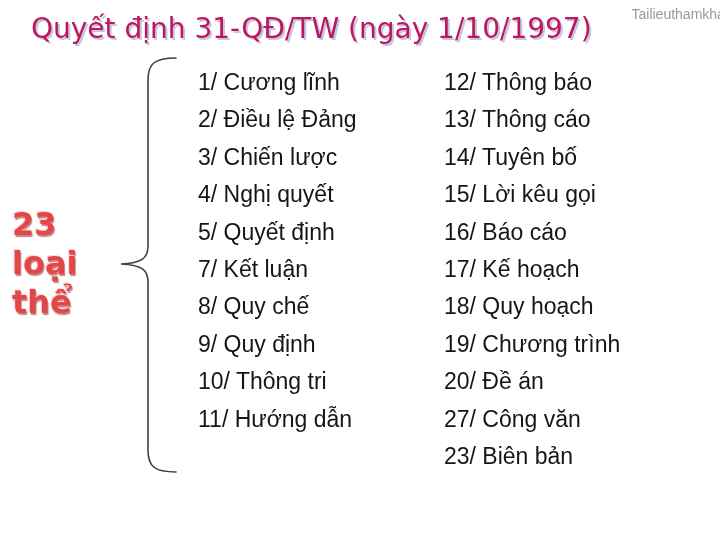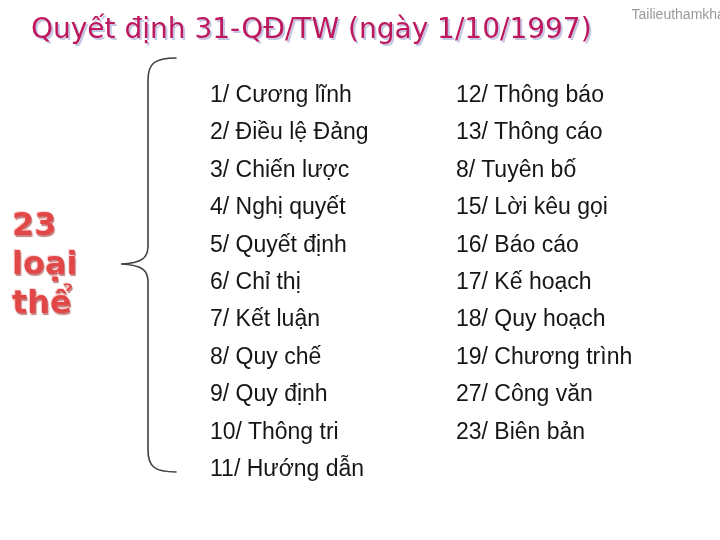--- a/index.html
+++ b/index.html
@@ -29,21 +29,21 @@
     position:absolute;left:12px;top:205px;width:106px;
     text-align:left;z-index:2;
     font-family:"DejaVu Sans","Liberation Sans",sans-serif;
     font-weight:bold;font-size:32px;line-height:39px;
     color:#e24747;
     text-shadow:-1px -1px 0 rgba(255,205,205,0.9), 1px 2px 1px rgba(150,25,25,0.55);
   }
   .brace-label div{white-space:nowrap;}
 
   .col{
-    position:absolute;top:64px;margin:12px;padding:0;list-style:none;
+    position:absolute;top:64px;margin:0;padding:0;list-style:none;
     font-size:23px;line-height:37.4px;color:#161616;
   }
   .col li{white-space:nowrap;height:37.4px;}
   .col-1{left:198px;}
   .col-2{left:444px;}
 </style>
 </head>
 <body>
 
 <div class="slide">
@@ -61,34 +61,34 @@
     <div>loại</div>
     <div>thể</div>
   </div>
 
   <ul class="col col-1">
     <li>1/ Cương lĩnh</li>
     <li>2/ Điều lệ Đảng</li>
     <li>3/ Chiến lược</li>
     <li>4/ Nghị quyết</li>
     <li>5/ Quyết định</li>
-    <li>6/ Chỉ thị</li>
     <li>7/ Kết luận</li>
     <li>8/ Quy chế</li>
     <li>9/ Quy định</li>
     <li>10/ Thông tri</li>
     <li>11/ Hướng dẫn</li>
   </ul>
 
   <ul class="col col-2">
     <li>12/ Thông báo</li>
     <li>13/ Thông cáo</li>
-    <li>8/ Tuyên bố</li>
+    <li>14/ Tuyên bố</li>
     <li>15/ Lời kêu gọi</li>
     <li>16/ Báo cáo</li>
     <li>17/ Kế hoạch</li>
     <li>18/ Quy hoạch</li>
     <li>19/ Chương trình</li>
+    <li>20/ Đề án</li>
     <li>27/ Công văn</li>
     <li>23/ Biên bản</li>
   </ul>
 
 </div>
 
 </body></html>

